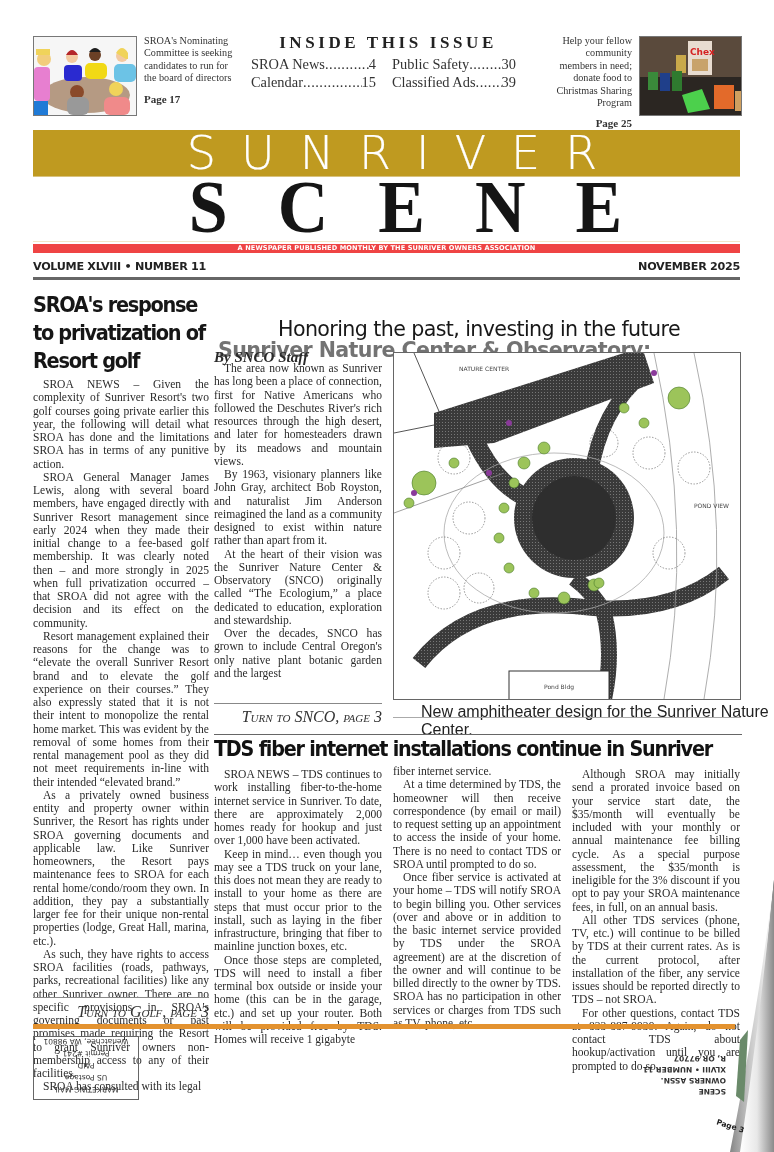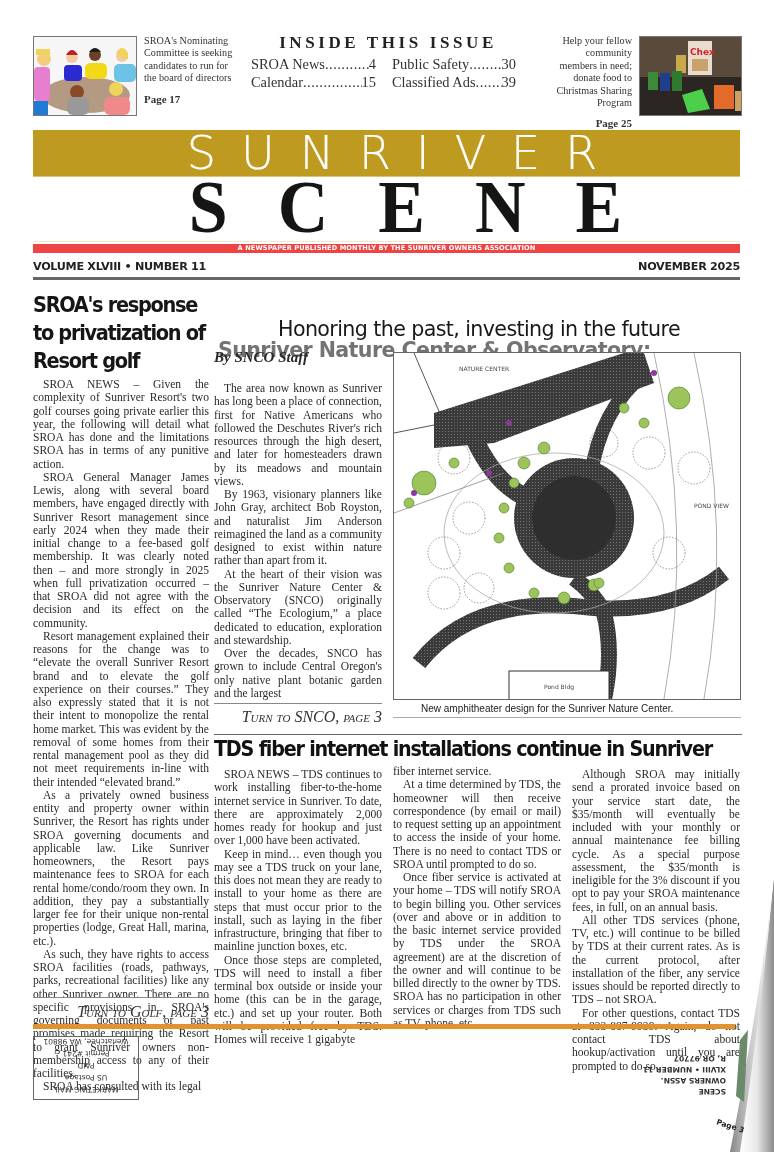--- a/index.html
+++ b/index.html
@@ -102,31 +102,31 @@
     }
     #snco-subhead {
       left: 218px; top: 316px; width: 522px; text-align: center;
       font-family: "DejaVu Sans", sans-serif; font-size: 20.6px; line-height: 27px;
       letter-spacing: -0.6px; color: #181818;
     }
     #snco-byline {
       left: 214px; top: 349px; font-style: italic; font-weight: bold;
       font-size: 15px; color: #2a2a2a;
     }
-    #snco-body { left: 214px; top: 362px; width: 168px; margin-top: 20px; }
+    #snco-body { left: 214px; top: 362px; width: 168px; }
     #snco-jump-rule { left: 214px; top: 703px; width: 168px; }
     #snco-jump { left: 214px; top: 708px; width: 168px; }
 
     #plan-figure {
       left: 393px; top: 352px; width: 346px; height: 346px;
       border: 1px solid #666; background: #fff; overflow: hidden;
     }
     #plan-caption {
       left: 395px; top: 703px; font-family: "Liberation Sans", sans-serif;
-      font-size: 10px; color: #222; padding-left: 26px;
+      font-size: 16px; color: #222; padding-left: 26px;
     }
     #plan-caption-rule { left: 393px; top: 717px; width: 348px; height: 1px; background: #aaa; }
 
     
     #tds-rule { left: 214px; top: 734px; width: 528px; height: 1px; background: #666; }
     #tds-headline {
       left: 214px; top: 735px; width: 530px; white-space: nowrap;
       font-family: "DejaVu Sans Condensed", "DejaVu Sans", sans-serif; font-weight: bold;
       font-size: 21.3px; line-height: 28px; letter-spacing: -1.2px; color: #121212;
     }

